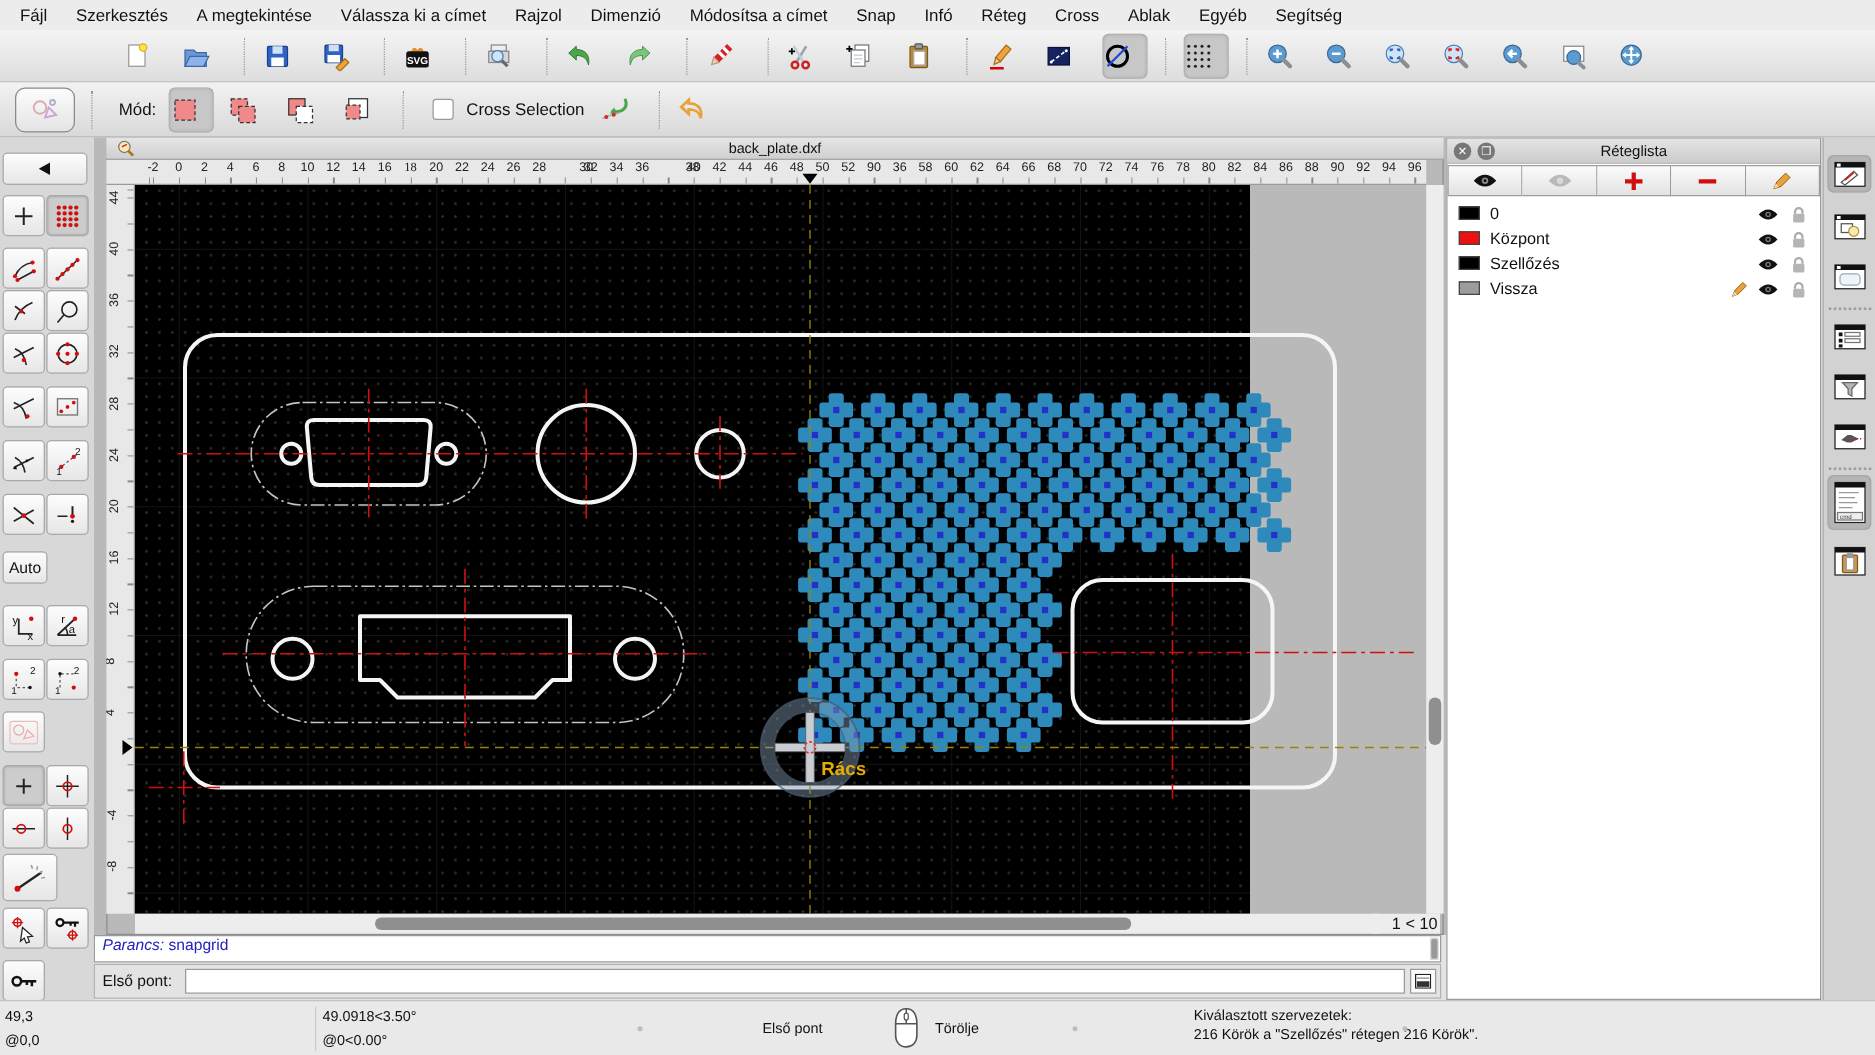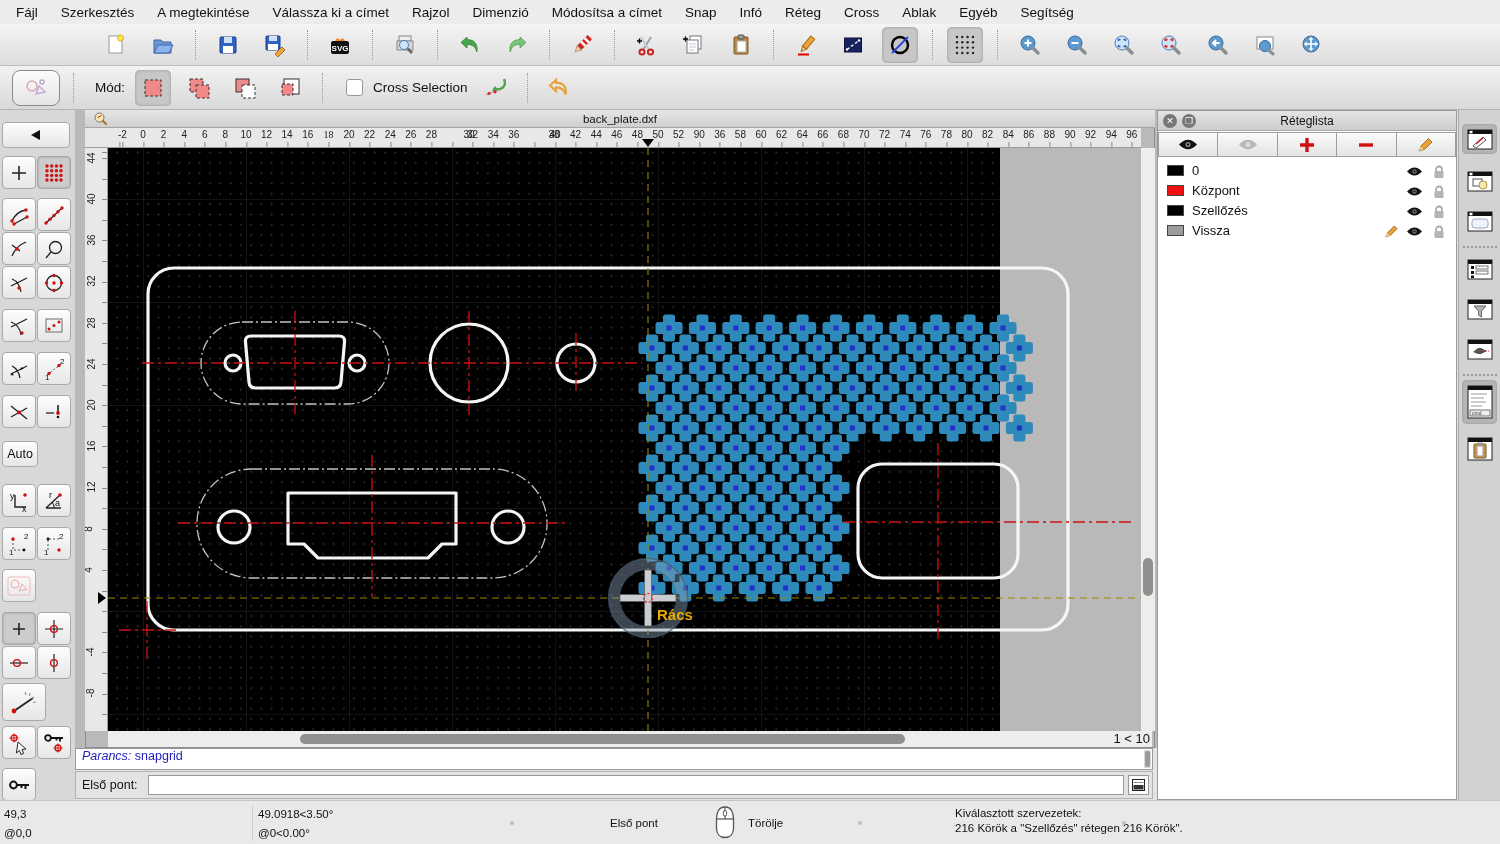--- a/index.html
+++ b/index.html
@@ -10,21 +10,21 @@
   #menubar{position:absolute;left:0;top:0;width:1500px;height:24px;background:#ececec;
            display:flex;align-items:center;gap:23px;padding-left:16px;font-size:13.5px}
   .mitem{white-space:nowrap;cursor:default}
   
   #tb1{position:absolute;left:0;top:24px;width:1500px;height:42px;
        background:linear-gradient(#f4f4f4,#dddddd);border-bottom:1px solid #bcbcbc;
        display:flex;align-items:center;gap:11px;padding-left:98px;box-sizing:border-box}
   #tb2{position:absolute;left:0;top:66px;width:1500px;height:44px;
        background:linear-gradient(#f2f2f2,#d9d9d9);border-bottom:1px solid #b4b4b4;
        display:flex;align-items:center;gap:10px;padding-left:12px;box-sizing:border-box;font-size:13.5px}
-  .tbtn{width:36px;height:36px;display:flex;align-items:center;justify-content:center;border-radius:5px;flex:0 0 auto}
+  .tbtn{width:36px;height:36px;display:flex;align-items:center;border-radius:5px;flex:0 0 auto}
   .tbtn.sel{background:#c7c7c7;box-shadow:inset 0 0 3px #909090}
   .vsep{height:30px;border-left:1px dotted #999;margin:0 3px;flex:0 0 auto}
   #seltoolbtn{width:46px;height:34px;border:1.5px solid #8a8a8a;border-radius:8px;
               background:linear-gradient(#fcfcfc,#e4e4e4);display:flex;align-items:center;justify-content:center}
   .cbx{width:15px;height:15px;background:#fff;border:1px solid #999;border-radius:3px}
   
   #workbg{left:75px;top:110px;width:1082px;height:638px;background:#b9b9b9}
   #sidebar{left:0;top:110px;width:75px;height:690px;background:#d8d8d8}
   .sb{position:absolute;width:34px;height:33px;background:linear-gradient(#fdfdfd,#e6e6e6);
       border:1px solid #a9a9a9;border-radius:4px;display:flex;align-items:center;justify-content:center;box-sizing:border-box}

